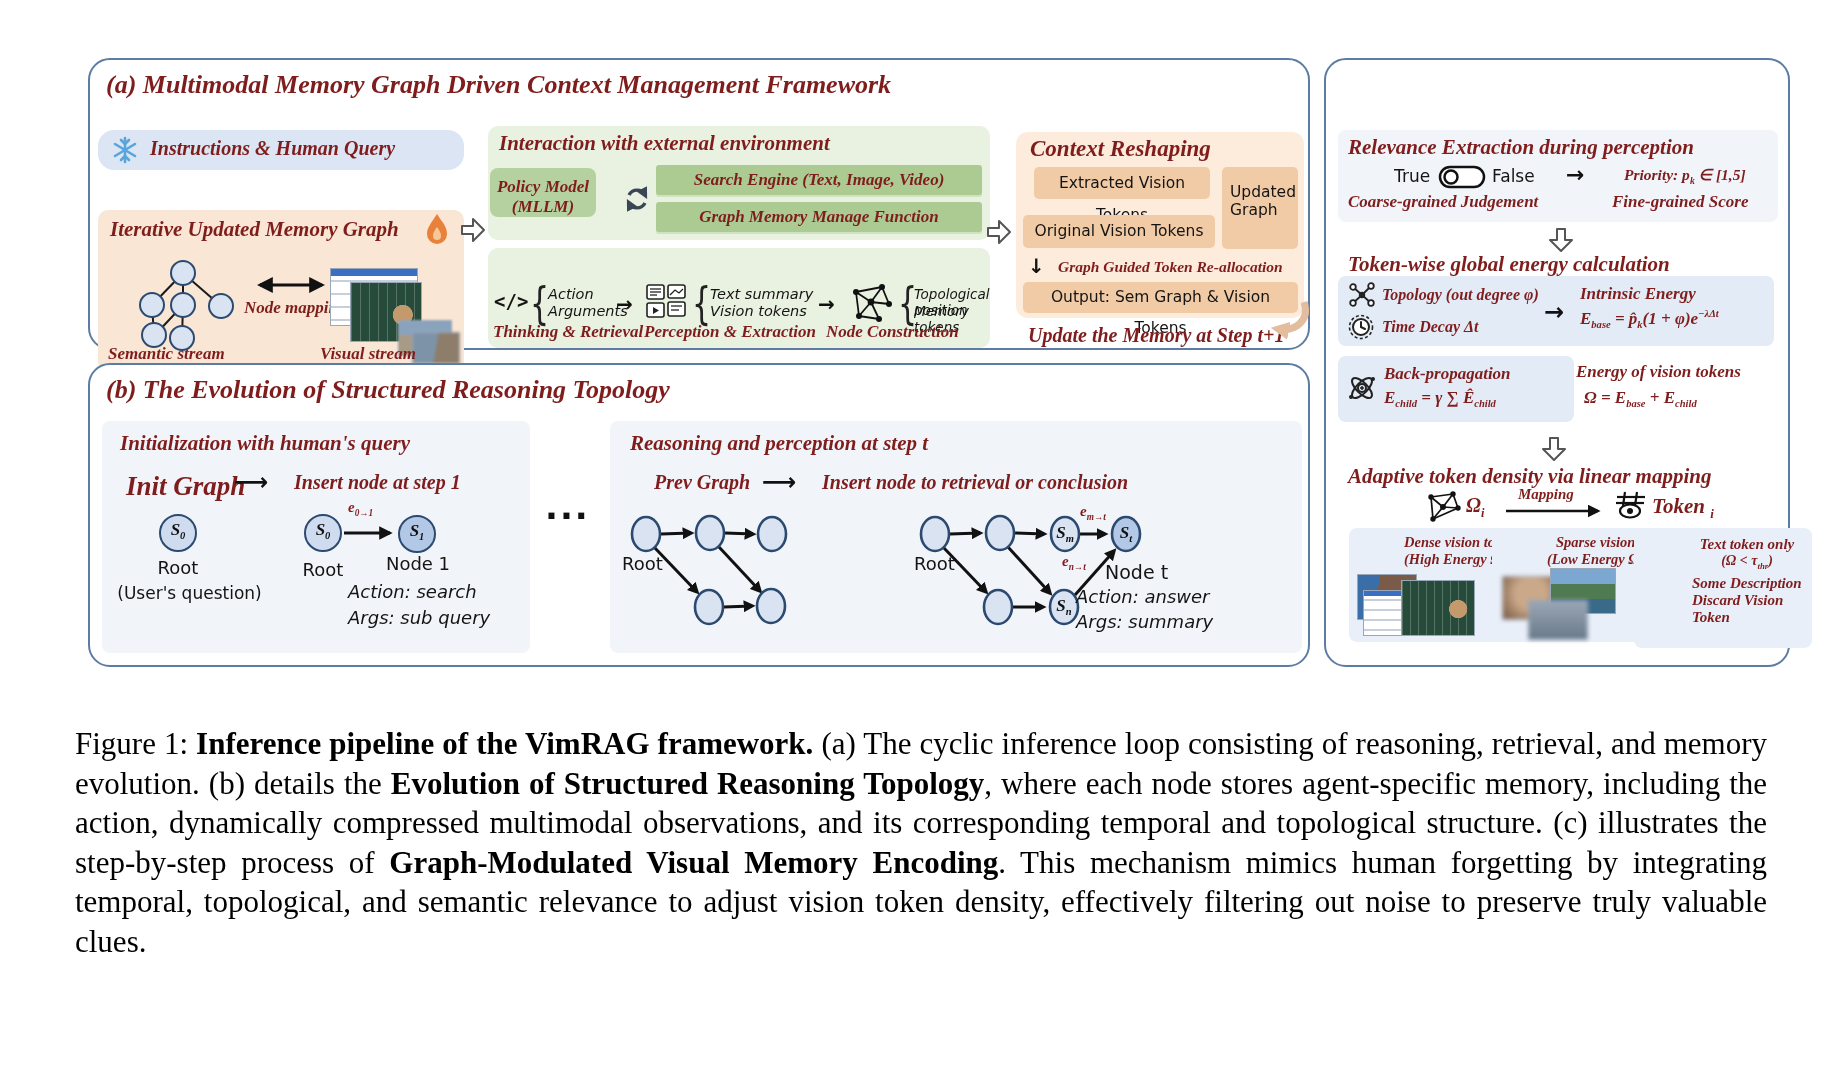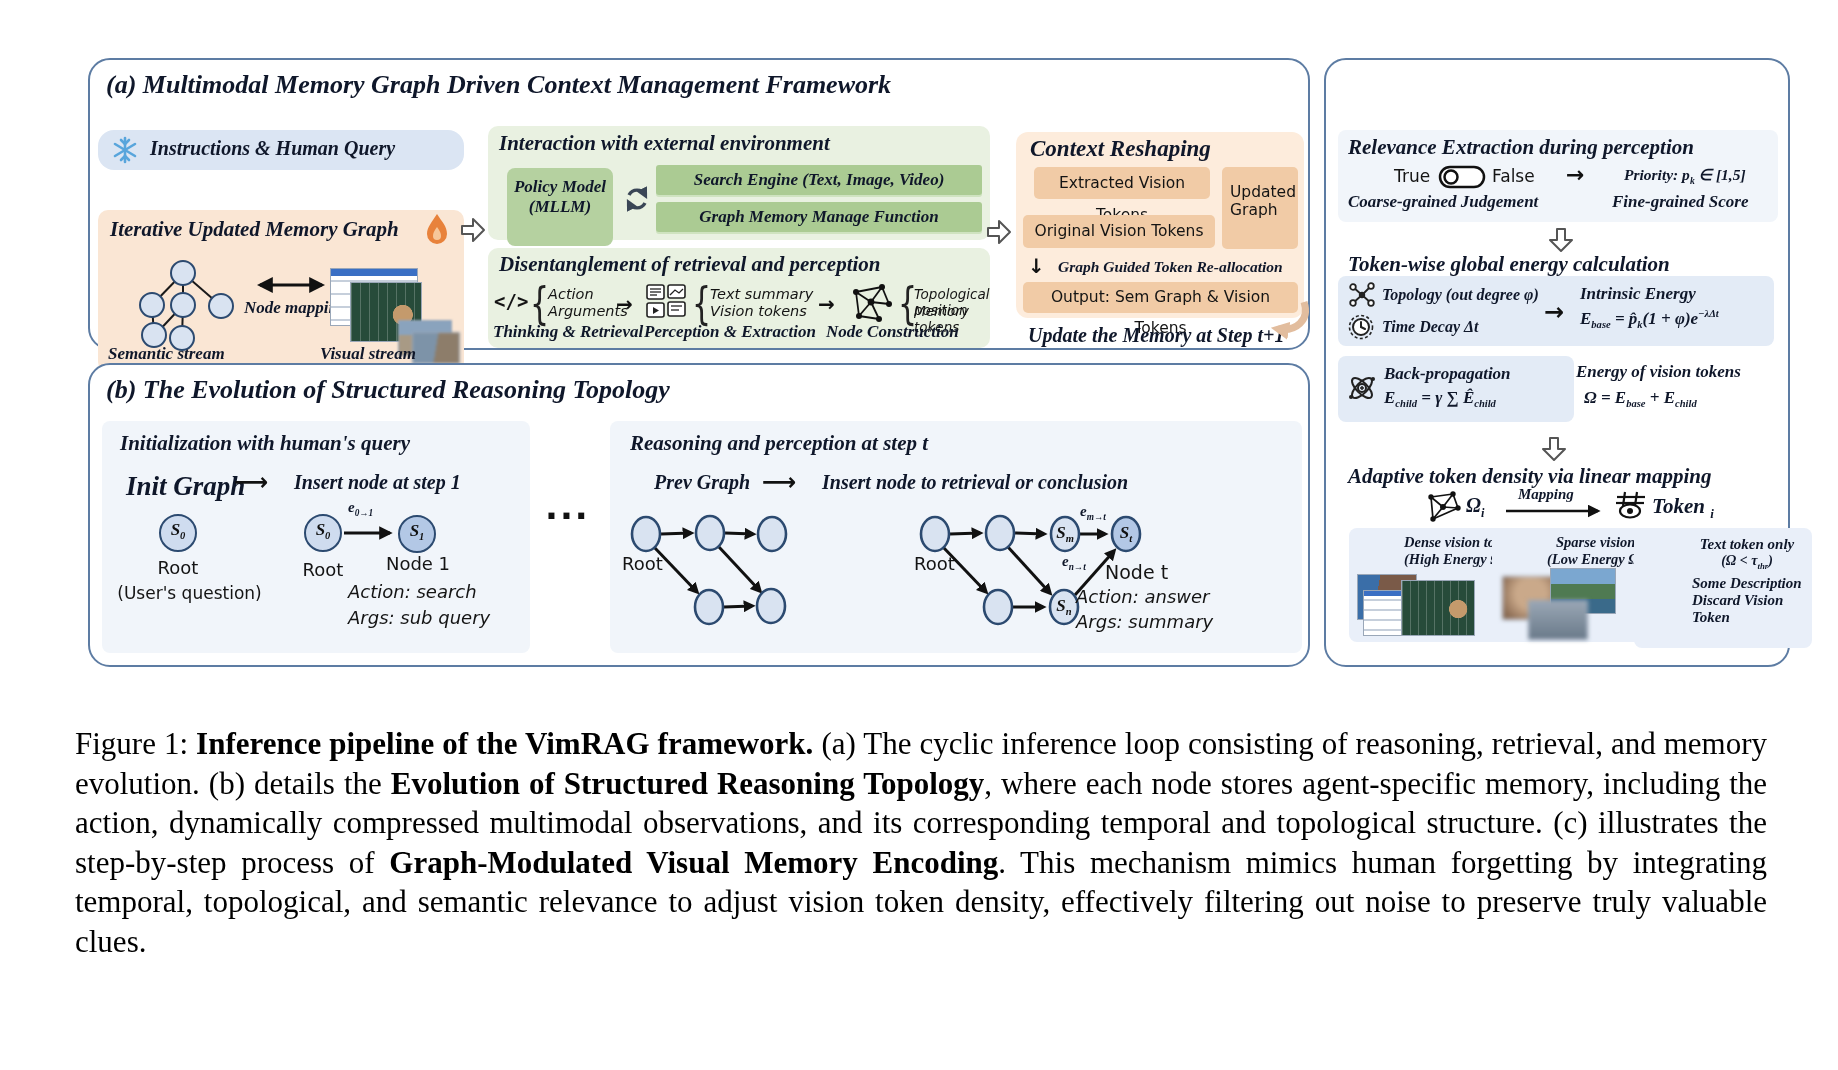--- a/index.html
+++ b/index.html
@@ -1,20 +1,20 @@
 <!DOCTYPE html>
 <html><head>
 <meta charset="utf-8">
 <style>
   html,body{margin:0;padding:0;background:#ffffff;}
   .canvas{position:relative;width:1838px;height:1070px;background:#fff;overflow:hidden;
           font-family:"Liberation Sans",sans-serif;color:#111;}
   .abs{position:absolute;}
   .panel{position:absolute;border:2.5px solid #5d7ca3;border-radius:22px;background:#fff;}
-  .sf{font-family:"Liberation Serif",serif;font-style:italic;font-weight:bold;color:#0f172a;}
+  .sf{font-family:"Liberation Serif",serif;font-style:italic;font-weight:bold;color:#7f1d1d;}
   .hand{font-family:"DejaVu Sans",sans-serif;color:#141414;}
   .handi{font-family:"DejaVu Sans",sans-serif;font-style:italic;color:#141414;}
   .ptitle{font-size:26px;white-space:nowrap;}
   .stitle{font-size:21px;white-space:nowrap;}
   .nowrap{white-space:nowrap;}
   .center{text-align:center;}
   .bluebox{background:#dbe5f3;border-radius:16px;}
   .salmonbox{background:#fae6d4;border-radius:10px;margin-top:32px;}
   .greenbox{background:#e9f1e1;border-radius:10px;}
   .greeninner{background:#b5d1a0;border-radius:8px;}
@@ -119,21 +119,21 @@
     </div>
 
     <span class="abs" style="left:370px;top:156px;">
       <svg width="26" height="28" viewBox="0 0 26 28">
           <polygon points="2,10 13,10 13,3 24,14 13,25 13,18 2,18" fill="#fff" stroke="#555" stroke-width="2" stroke-linejoin="round"></polygon>
         </svg>
     </span>
 
     <div class="abs greenbox" style="left:398px;top:66px;width:502px;height:114px;">
       <span class="abs sf stitle" style="left:11px;top:5px;">Interaction with external environment</span>
-      <div class="abs greeninner center" style="left:19px;top:42px;width:106px;height:78px;">
+      <div class="abs greeninner center" style="left:2px;top:42px;width:106px;height:49px;">
         <div class="sf" style="font-size:17px;margin-top:9px;">Policy Model</div>
         <div class="sf" style="font-size:17px;">(MLLM)</div>
       </div>
       <span class="abs" style="left:134px;top:58px;">
         <svg width="30" height="30" viewBox="0 0 30 30">
           <defs>
               <marker id="mc" viewBox="0 0 10 10" refX="6" refY="5" markerWidth="3.4" markerHeight="3.4" orient="auto">
                 <path d="M0,0L10,5L0,10z" fill="#3a4656"></path>
               </marker>
             </defs>
@@ -143,21 +143,20 @@
       </span>
       <div class="abs greenbar center" style="left:168px;top:39px;width:326px;height:30px;">
         <span class="sf" style="font-size:17px;line-height:30px;">Search Engine (Text, Image, Video)</span>
       </div>
       <div class="abs greenbar center" style="left:168px;top:76px;width:326px;height:30px;">
         <span class="sf" style="font-size:17px;line-height:30px;">Graph Memory Manage Function</span>
       </div>
     </div>
 
     <div class="abs greenbox" style="left:398px;top:188px;width:502px;height:100px;">
-      <span class="abs sf stitle" style="left:11px;top:4px;">Disentanglement of retrieval and perception</span>
       <span class="abs hand" style="left:6px;top:42px;font-size:19px;font-weight:bold;font-family:'DejaVu Sans Mono',monospace;">&lt;/&gt;</span>
       <span class="abs brace" style="left:42px;top:38px;">{</span>
       <span class="abs handi" style="left:60px;top:38px;font-size:14.5px;">Action</span>
       <span class="abs handi" style="left:60px;top:55px;font-size:14.5px;">Arguments</span>
       <span class="abs larr" style="left:128px;top:44px;font-size:20px;">→</span>
       <span class="abs" style="left:158px;top:36px;">
         <svg width="40" height="38" viewBox="0 0 40 38">
           <g fill="#fff" stroke="#222" stroke-width="1.6">
             <rect x="1" y="1" width="17" height="14" rx="2"></rect>
               <rect x="22" y="1" width="17" height="13" rx="2"></rect>

